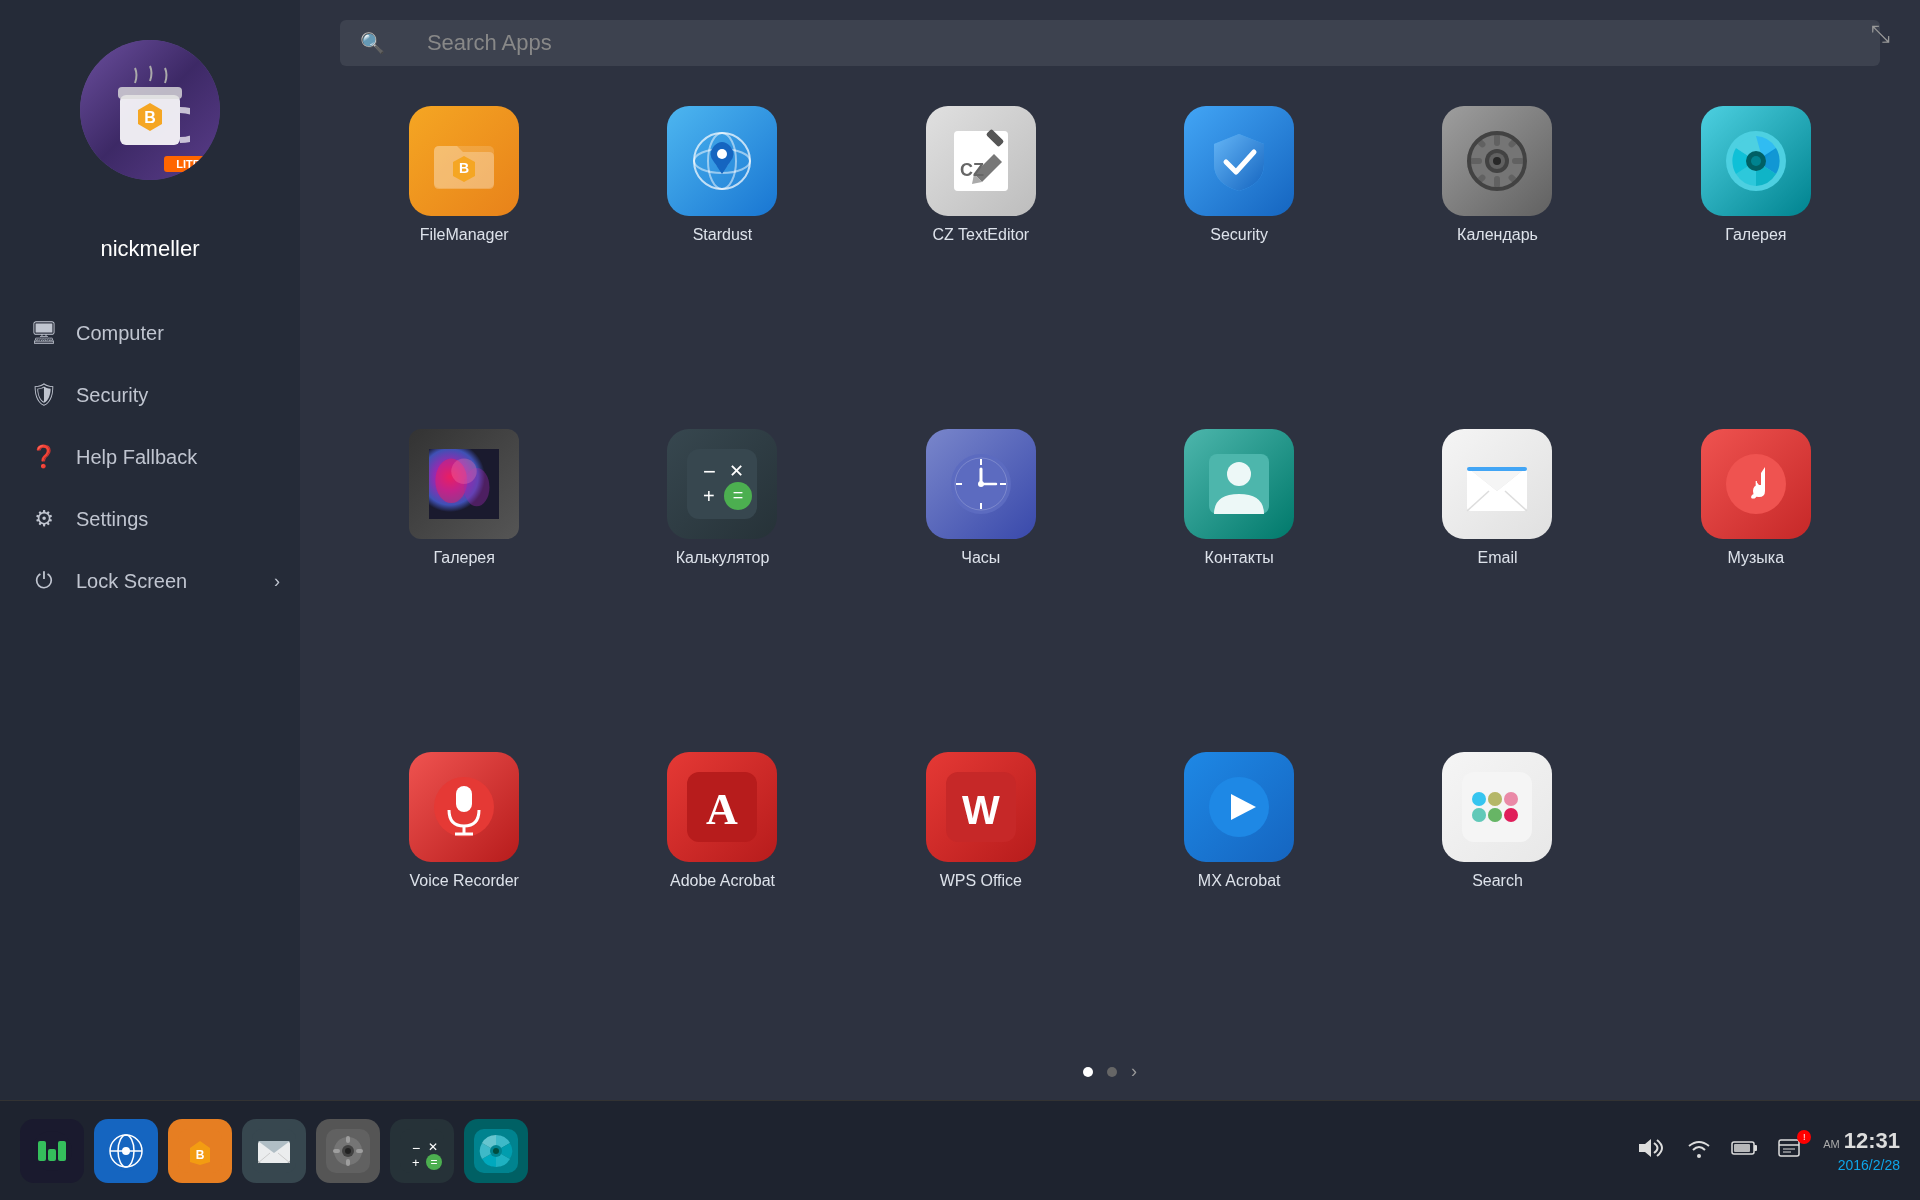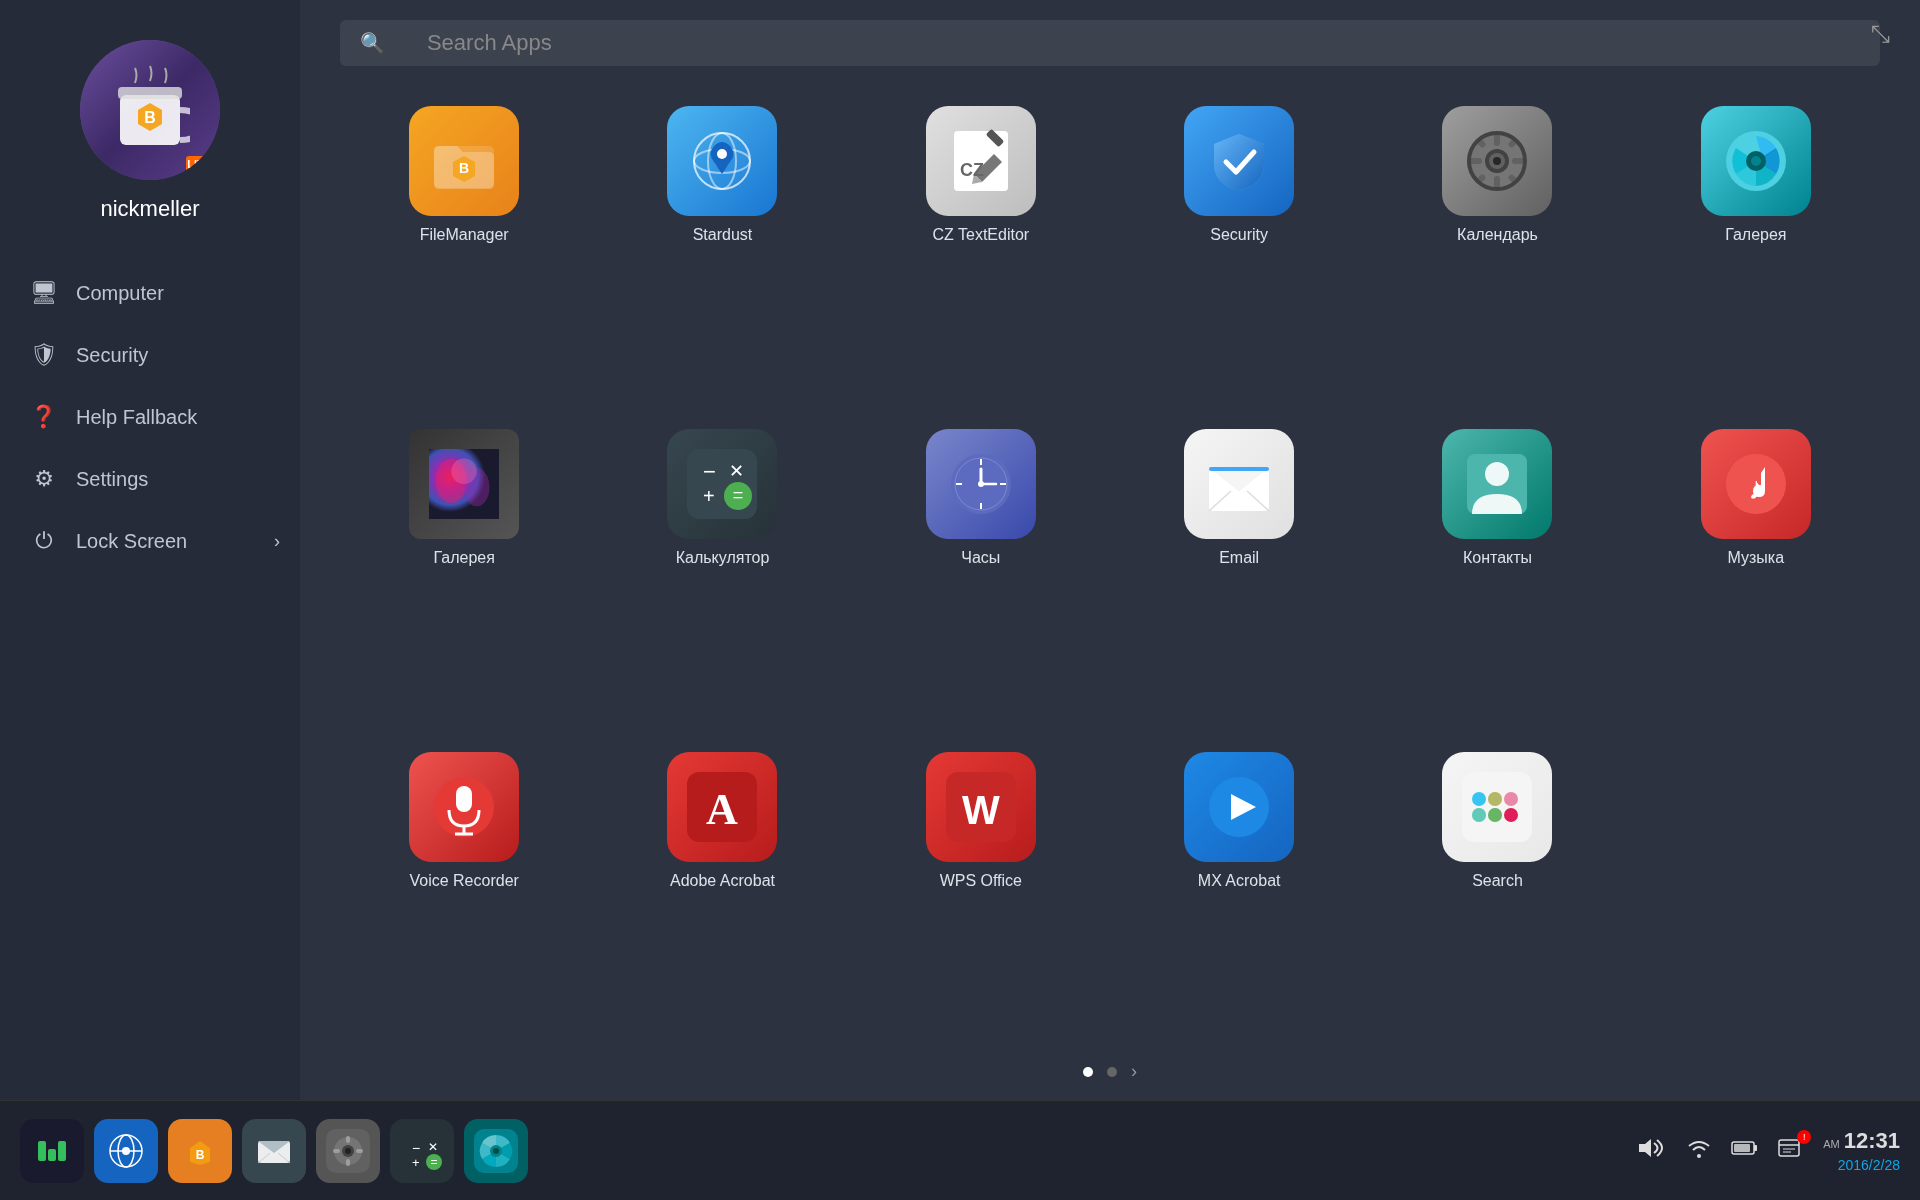--- a/index.html
+++ b/index.html
@@ -56,29 +56,30 @@
     }
 
     .lite-badge {
       position: absolute;
       bottom: 8px;
       right: 8px;
       background: #ff6600;
       color: white;
       font-size: 11px;
       font-weight: bold;
-      padding: 2px 1px;
+      padding: 2px 12px;
       border-radius: 3px;
       margin-left: 44px;
     }
 
     .username {
       color: #ffffff;
       font-size: 22px;
       margin-bottom: 40px;
+      margin-top: 40px;
     }
 
     .sidebar-nav {
       width: 100%;
       display: flex;
       flex-direction: column;
     }
 
     .sidebar-item {
       display: flex;
@@ -593,47 +594,47 @@
 
             <line x1="35" y1="35" x2="50" y2="35" stroke="white" stroke-width="2.5" stroke-linecap="round"></line>
             <circle cx="35" cy="35" r="3" fill="white"></circle>
           </svg>
         </div>
         <span class="app-label">Часы</span>
       </div>
 
 
       <div class="app-item">
+        <div class="app-icon icon-contacts">
+          <svg viewBox="0 0 70 70">
+            <rect x="5" y="5" width="60" height="60" rx="8" fill="#4db6ac"></rect>
+
+            <circle cx="35" cy="25" r="12" fill="white" opacity="0.9"></circle>
+            <path d="M10 65 Q10 45 35 45 Q60 45 60 65" fill="white" opacity="0.9"></path>
+          </svg>
+        </div>
+        <span class="app-label">Контакты</span>
+      </div>
+
+      <div class="app-item">
         <div class="app-icon icon-email">
           <svg viewBox="0 0 70 70">
 
             <rect x="5" y="18" width="60" height="44" rx="4" fill="white"></rect>
 
             <polygon points="5,18 35,42 65,18" fill="#e0e0e0"></polygon>
             <polygon points="5,18 35,42 65,18" fill="#f5f5f5"></polygon>
 
             <line x1="5" y1="62" x2="27" y2="42" stroke="#ddd" stroke-width="1.5"></line>
             <line x1="65" y1="62" x2="43" y2="42" stroke="#ddd" stroke-width="1.5"></line>
 
             <rect x="5" y="18" width="60" height="4" rx="2" fill="#42a5f5"></rect>
           </svg>
         </div>
         <span class="app-label">Email</span>
-      </div>
-
-      <div class="app-item">
-        <div class="app-icon icon-contacts">
-          <svg viewBox="0 0 70 70">
-            <rect x="5" y="5" width="60" height="60" rx="8" fill="#4db6ac"></rect>
-
-            <circle cx="35" cy="25" r="12" fill="white" opacity="0.9"></circle>
-            <path d="M10 65 Q10 45 35 45 Q60 45 60 65" fill="white" opacity="0.9"></path>
-          </svg>
-        </div>
-        <span class="app-label">Контакты</span>
       </div>
 
       <div class="app-item">
         <div class="app-icon icon-music">
           <svg viewBox="0 0 70 70">
             <circle cx="35" cy="35" r="30" fill="#ef5350"></circle>
 
             <path d="M44 18 L44 42 Q44 48 38 48 Q32 48 32 42 Q32 36 38 36 L40 36 L40 24 L44 18 Z" fill="white"></path>
 
             <text x="35" y="50" text-anchor="middle" font-size="32" fill="white">♪</text>

